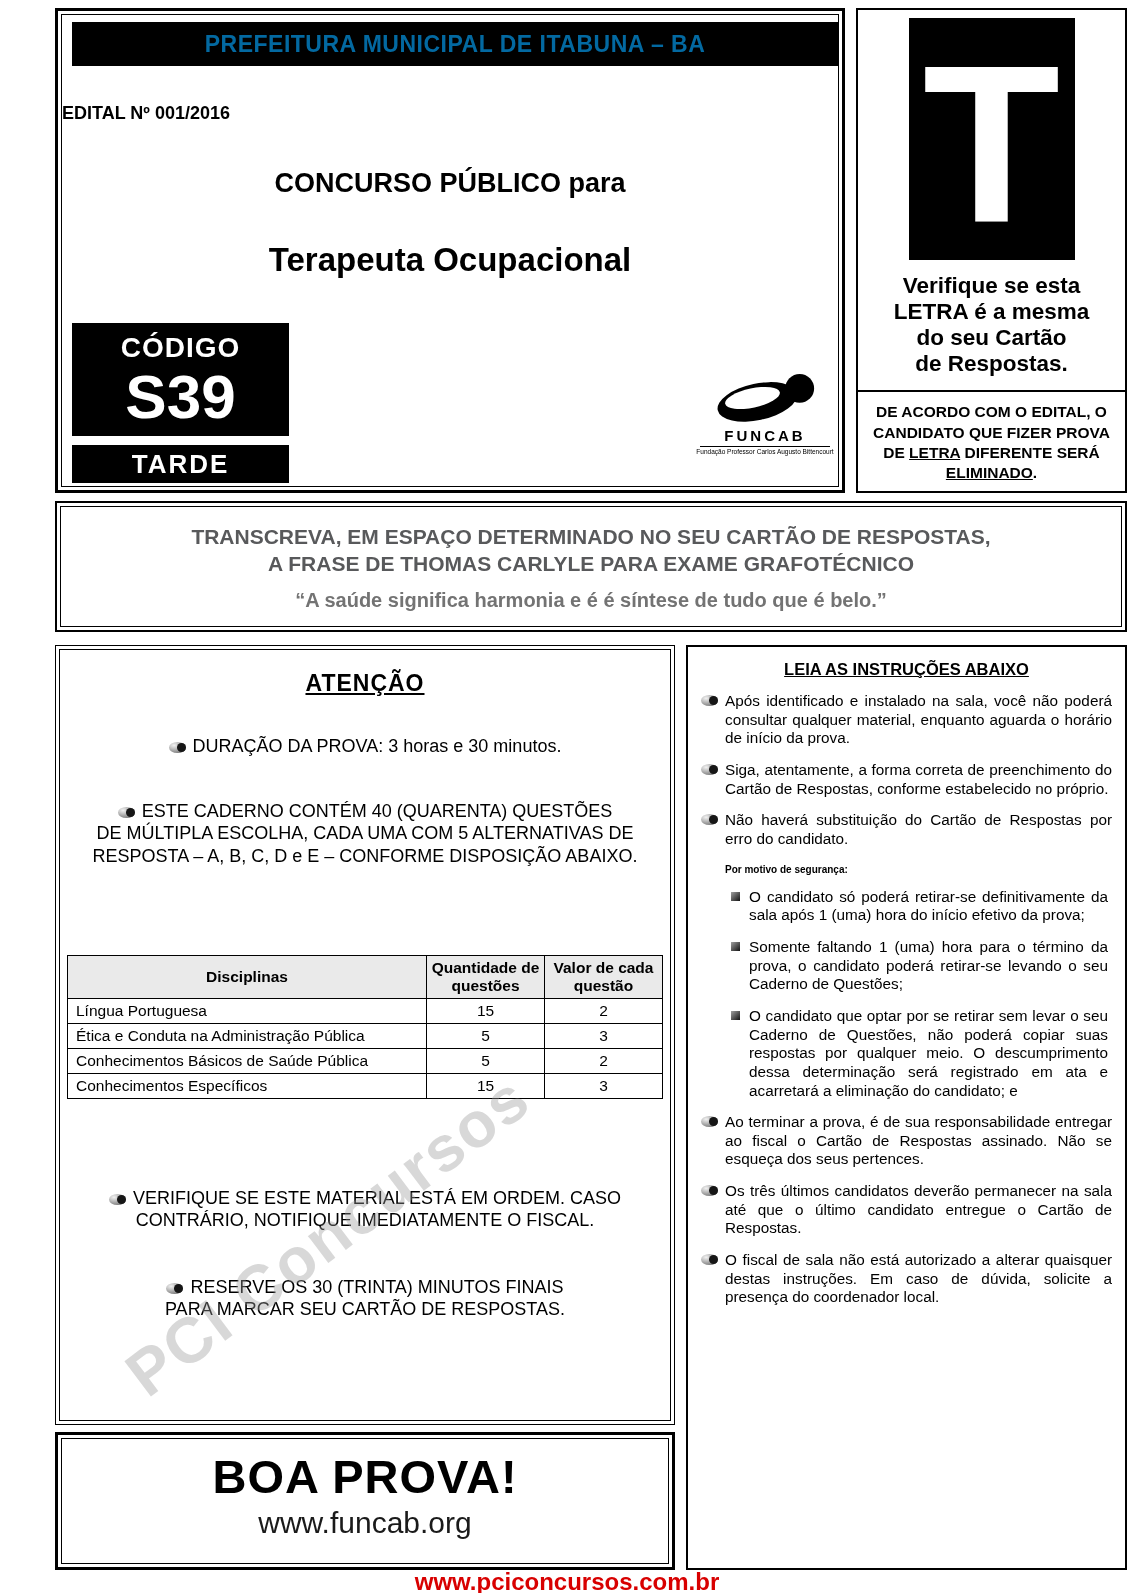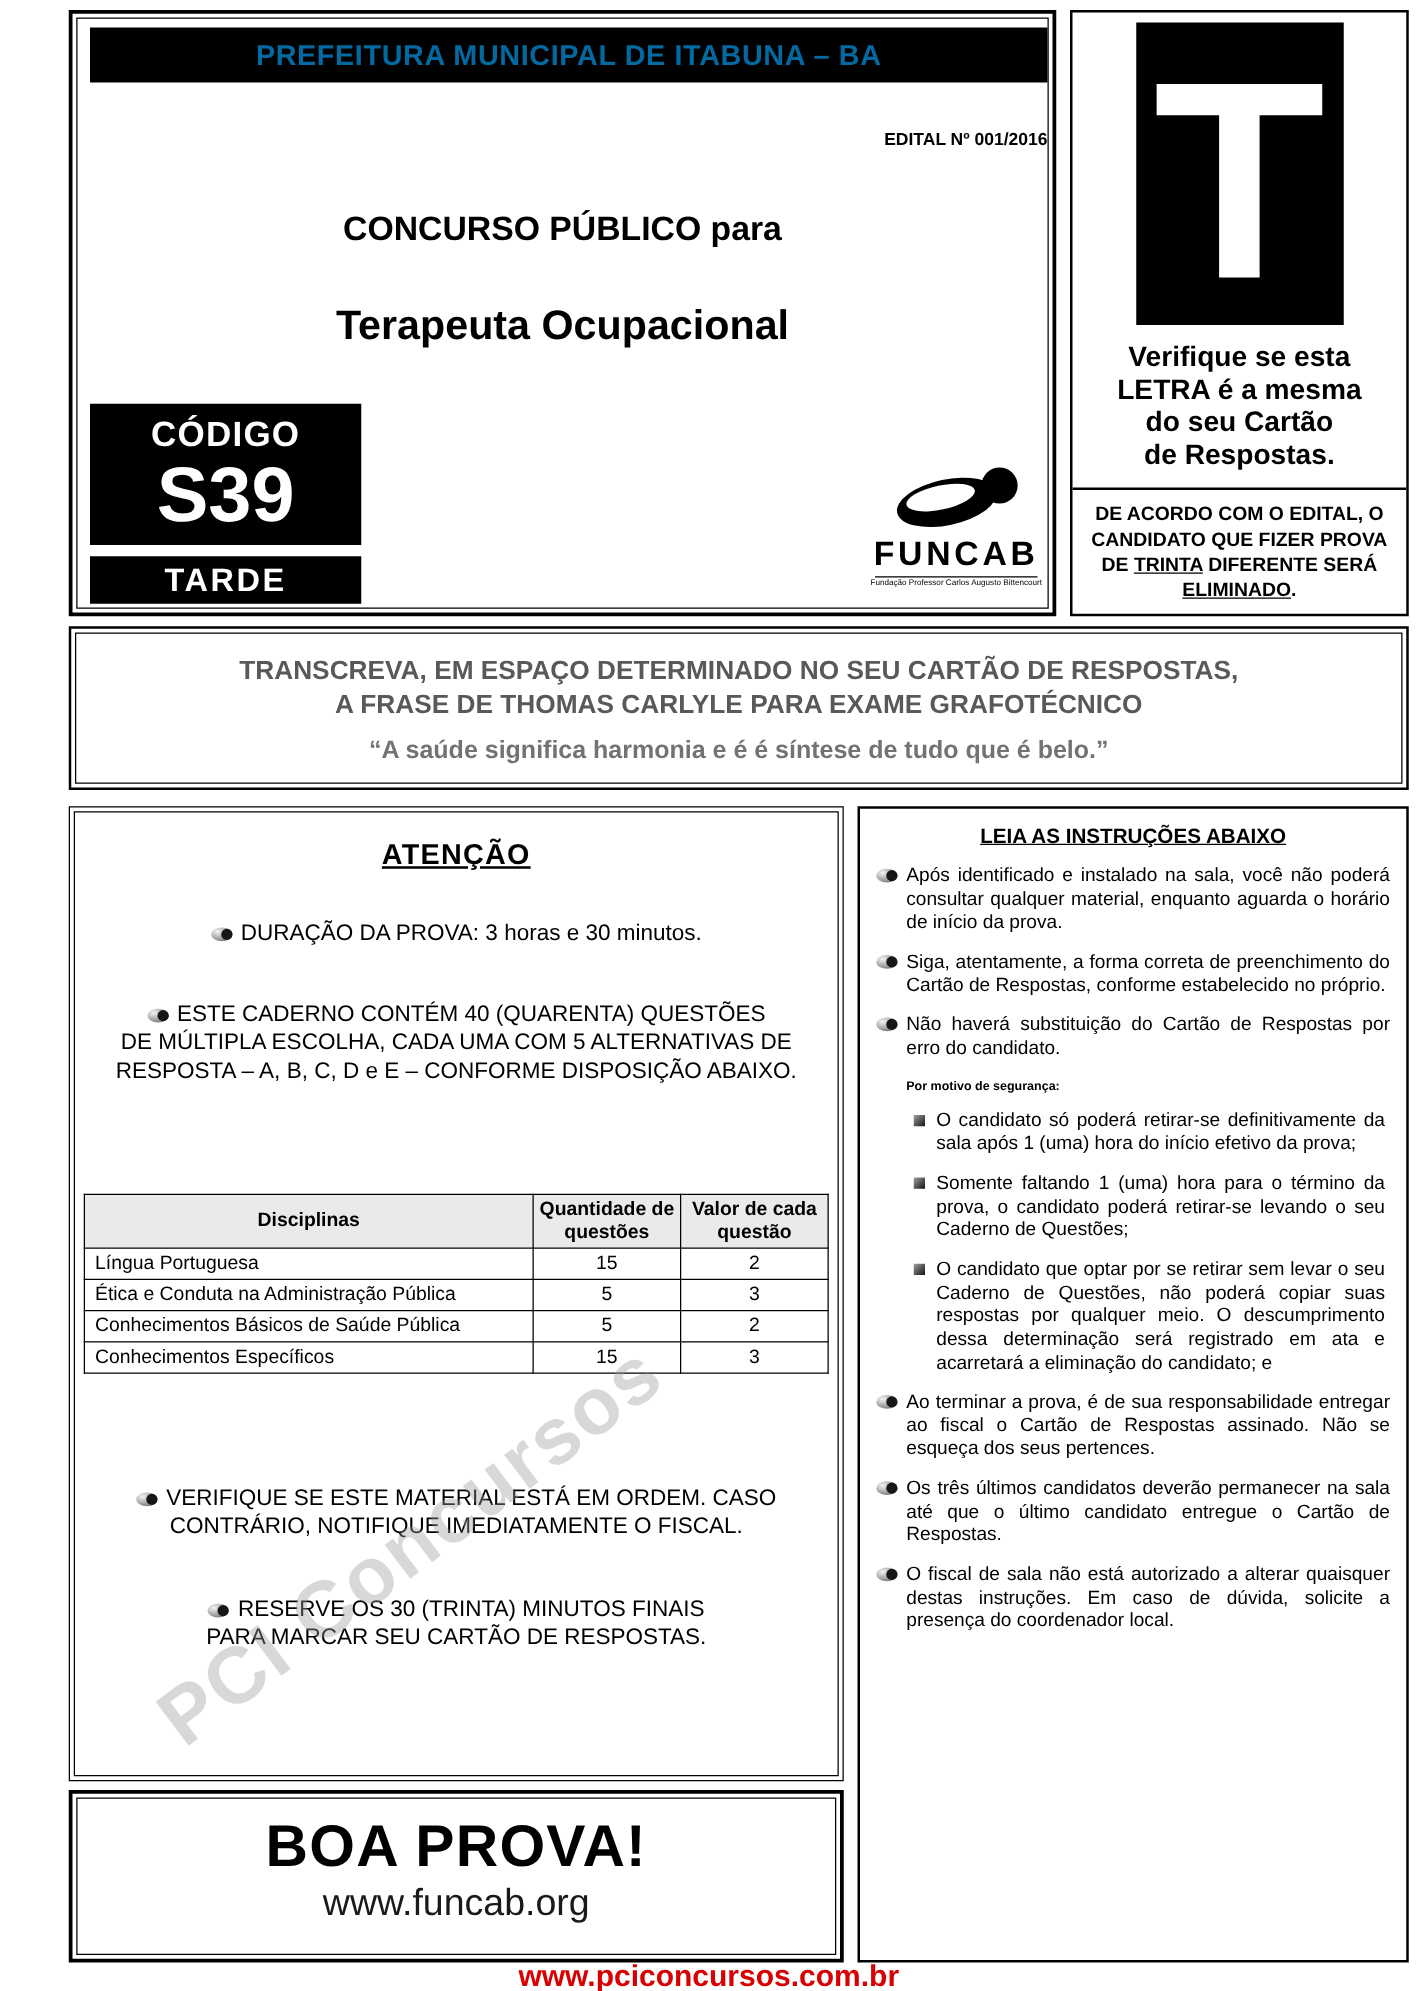--- a/index.html
+++ b/index.html
@@ -6,30 +6,30 @@
   body { background:#fff; font-family:"Liberation Sans","DejaVu Sans",sans-serif; color:#000; }
   .page { position:relative; width:1134px; height:1593px; background:#fff; margin:0 auto; overflow:hidden; }
   .box { position:absolute; background:#fff; }
   .pre { white-space:pre-line; }
 
   
   #header-box { left:55px; top:8px; width:790px; height:485px; border:3px solid #000; padding:3px; }
   #header-inner { border:1px solid #000; width:100%; height:100%; position:relative; }
   #title-bar { position:absolute; left:10px; right:0; top:7px; height:44px; background:#000; color:#0369a1;
                display:flex; align-items:center; justify-content:center; font-size:23px; font-weight:bold; letter-spacing:.5px; }
-  #edital   { position:absolute; top:88px;  left:0; width:100%; text-align:right; font-weight:bold; font-size:14px; }
+  #edital   { position:absolute; top:88px;  left:0; width:100%; text-align:left; font-weight:bold; font-size:18px; }
   #concurso { position:absolute; top:153px; left:0; width:100%; text-align:center; font-weight:bold; font-size:27px; }
   #cargo    { position:absolute; top:226px; left:0; width:100%; text-align:center; font-weight:bold; font-size:33px; }
   #codigo-box { position:absolute; left:10px; top:308px; width:217px; height:113px; background:#000; color:#fff; text-align:center; }
   #codigo-label { font-weight:bold; font-size:28px; letter-spacing:1px; margin-top:9px; }
   #codigo-value { font-weight:bold; font-size:62px; line-height:1; margin-top:2px; }
   #turno-bar { position:absolute; left:10px; top:430px; width:217px; height:38px; background:#000; color:#fff;
                font-weight:bold; font-size:26px; letter-spacing:2px; line-height:38px; text-align:center; }
   #logo { position:absolute; left:628px; top:358px; width:150px; text-align:center; }
-  #logo-text { font-weight:bold; font-size:27px; letter-spacing:3px; margin-top:-2px; }
+  #logo-text { font-weight:bold; font-size:15px; letter-spacing:3px; margin-top:-2px; }
   #logo-line { border-top:1px solid #000; margin:2px 10px 1px; }
   #logo-sub { font-size:6.5px; }
 
   
   #letter-panel { left:856px; top:8px; width:271px; height:485px; border:2px solid #000; }
   #letter-box { margin:8px auto 0; width:166px; height:242px; background:#000; display:flex; align-items:center; justify-content:center; overflow:hidden; }
   #letter-t { color:#fff; font-weight:bold; font-size:225px; line-height:.82; padding-top:10px; }
   #verify { margin:13px auto 0; width:232px; text-align:center; font-weight:bold; font-size:22.5px; line-height:1.16; }
   #letter-divider { border-top:2px solid #000; margin-top:13px; }
   #letter-warning { margin:10px 12px 0; text-align:center; font-weight:bold; font-size:15.5px; line-height:1.3; }
@@ -124,21 +124,21 @@
 
   <div class="box" id="letter-panel">
     <div id="letter-box">
       <span id="letter-t">T</span>
     </div>
     <div id="verify"><span class="pre">Verifique se esta
 LETRA é a mesma
 do seu Cartão
 de Respostas.</span></div>
     <div id="letter-divider"></div>
-    <div id="letter-warning"><span>DE ACORDO COM O EDITAL, O CANDIDATO QUE FIZER PROVA DE </span><span class="u">TRINTA</span><span> DIFERENTE SERÁ </span><span class="u">ELIMINADO</span><span>.</span></div>
+    <div id="letter-warning"><span>DE ACORDO COM O EDITAL, O CANDIDATO QUE FIZER PROVA DE </span><span class="u">LETRA</span><span> DIFERENTE SERÁ </span><span class="u">ELIMINADO</span><span>.</span></div>
   </div>
 
   <div class="box" id="transcription-box">
     <div id="transcription-inner">
       <div id="trans-line1" class="trans-line">TRANSCREVA, EM ESPAÇO DETERMINADO NO SEU CARTÃO DE RESPOSTAS,</div>
       <div id="trans-line2" class="trans-line">A FRASE DE THOMAS CARLYLE PARA EXAME GRAFOTÉCNICO</div>
       <div id="trans-quote">“A saúde significa harmonia e é é síntese de tudo que é belo.”</div>
     </div>
   </div>
 

